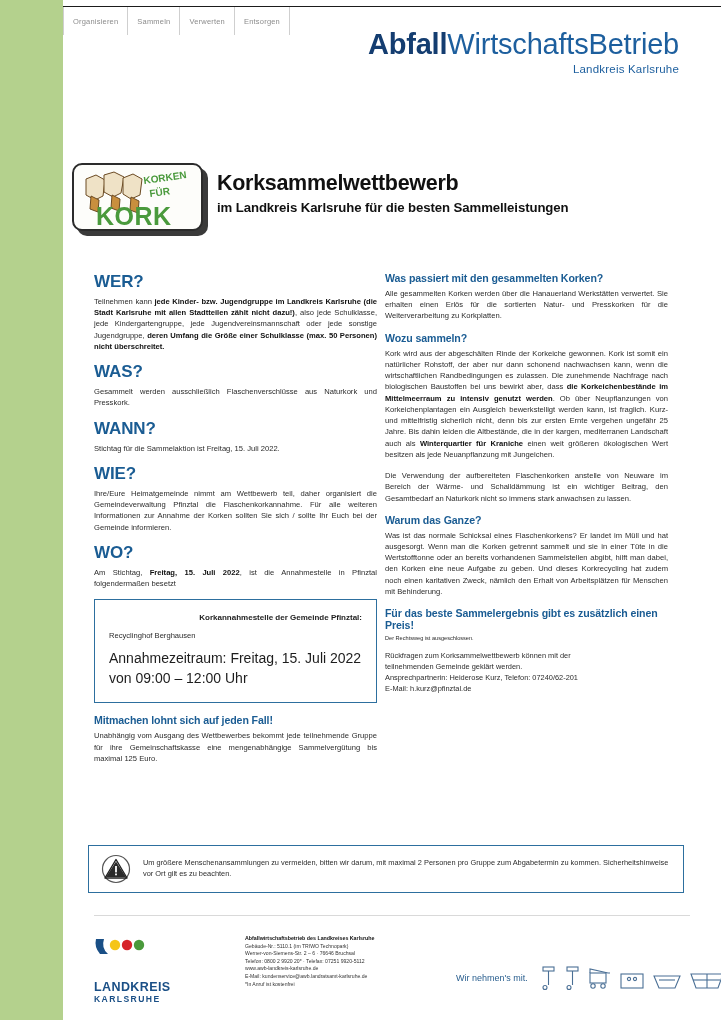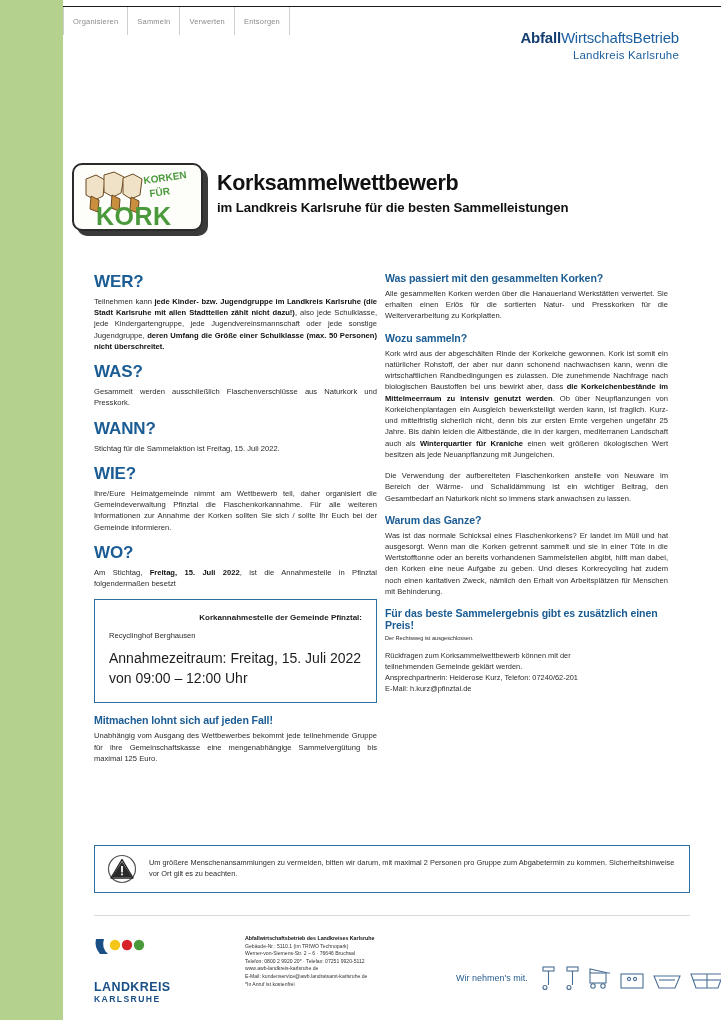--- a/index.html
+++ b/index.html
@@ -51,21 +51,21 @@
     left: 0; top: 6px; width: 658px; height: 1px;
     background: #1b1b1b;
   }
   
   .awb {
     position: absolute;
     right: 42px; top: 30px;
     text-align: right;
     line-height: 1;
   }
-  .awb .l1 { font-size: 15px; color: #1d5f9e; letter-spacing: -0.2px; }
+  .awb .l1 { font-size: 29px; color: #1d5f9e; letter-spacing: -0.2px; }
   .awb .l1 b { font-weight: bold; color: #143d70; }
   .awb .l1 span.light { font-weight: normal; color: #1d5f9e; }
   .awb .l2 { font-size: 11.5px; color: #1d5f9e; margin-top: 5px; letter-spacing: .2px; }
 
   
   .corkbox {
     position: absolute;
     left: 9px; top: 163px;
     width: 136px; height: 73px;
   }
@@ -129,21 +129,21 @@
   .infobox .ib-title { font-size: 8px; font-weight: bold; color: #1d1d1d; margin-bottom: 9px; text-align: right; }
   .infobox .ib-line { font-size: 7.6px; color: #2b2b2b; margin-bottom: 9px; }
   .infobox .ib-bold { font-size: 14px; font-weight: normal; color: #1d1d1d; line-height: 1.4; }
 
   .small-note { font-size: 5.6px; color: #2b2b2b; margin-top: 2px; margin-bottom: 8px; }
   p.contact { font-size: 7.4px; line-height: 1.5; color: #2b2b2b; }
 
   
   .warnbar {
     position: absolute;
-    left: 31px; top: 845px;
+    left: 25px; top: 845px;
     width: 596px;
     border: 1.3px solid #2d6f9e;
     display: flex;
     align-items: center;
     padding: 8px 12px;
   }
   .warnbar .wicon { flex: 0 0 auto; width: 30px; height: 30px; margin-right: 12px; }
   .warnbar .wtext { font-size: 7.4px; line-height: 1.45; color: #2b2b2b; }
 
   

